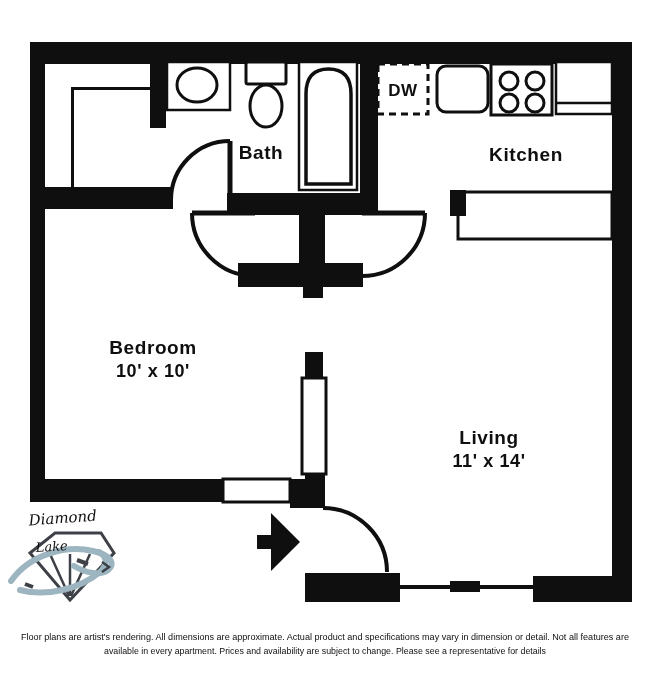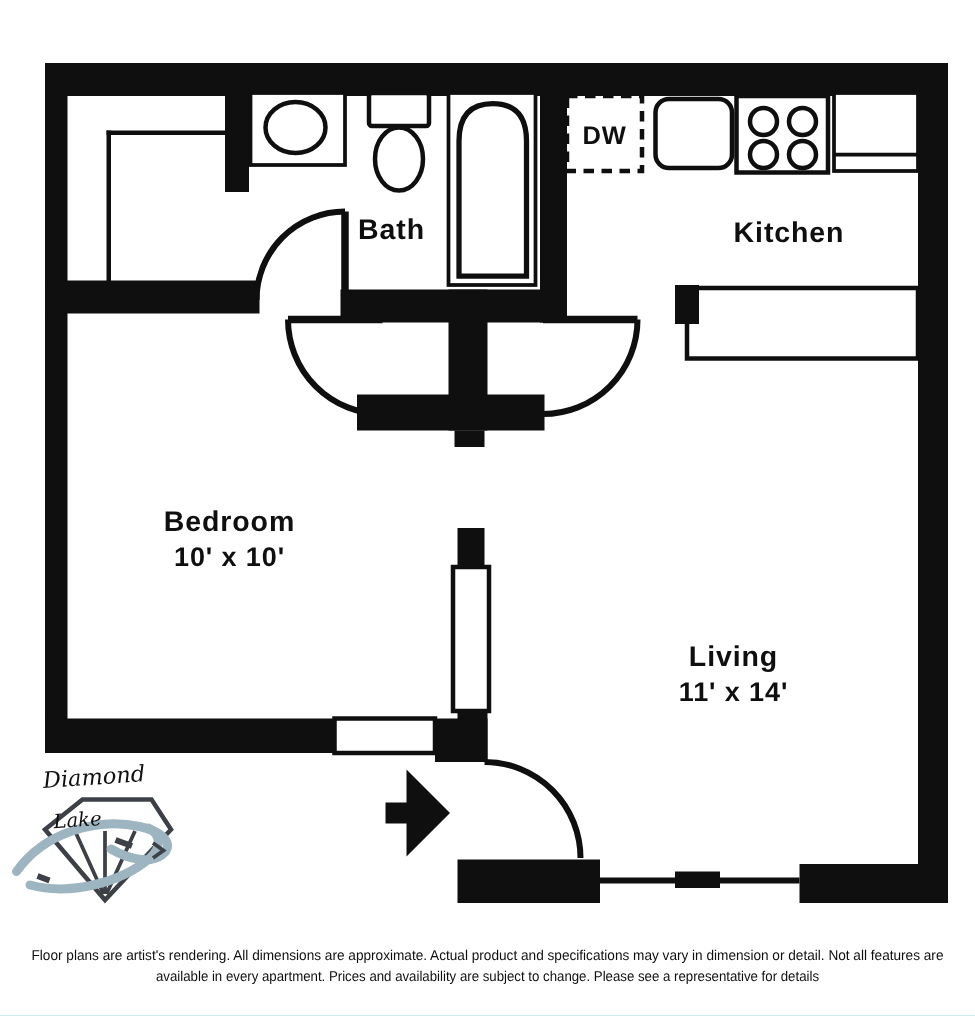--- a/index.html
+++ b/index.html
@@ -1,16 +1,16 @@
 <!DOCTYPE html>
 <html><head>
 <meta charset="utf-8">
 <style>
   html,body{margin:0;padding:0;background:#ffffff;}
-  .page{position:relative;width:650px;height:677px;background:#14b8a6;overflow:hidden;}
+  .page{position:relative;width:650px;height:677px;background:#0369a1;overflow:hidden;}
   svg{display:block;}
   .wall{fill:#0f0f0f;stroke:none;}
   .fixture{fill:#ffffff;stroke:#0f0f0f;}
   .window{fill:#ffffff;stroke:#0f0f0f;stroke-width:3;}
   .door-arc{fill:none;stroke:#0f0f0f;stroke-width:4;}
   .door-leaf{stroke:#0f0f0f;stroke-width:5;}
   text{font-family:"Liberation Sans",sans-serif;fill:#0f0f0f;}
   .room-label{font-weight:bold;font-size:19px;text-anchor:middle;letter-spacing:.6px;}
   .room-dims{font-weight:bold;font-size:18px;text-anchor:middle;letter-spacing:.6px;}
   .small-label{font-weight:bold;font-size:17px;text-anchor:middle;letter-spacing:.5px;}

